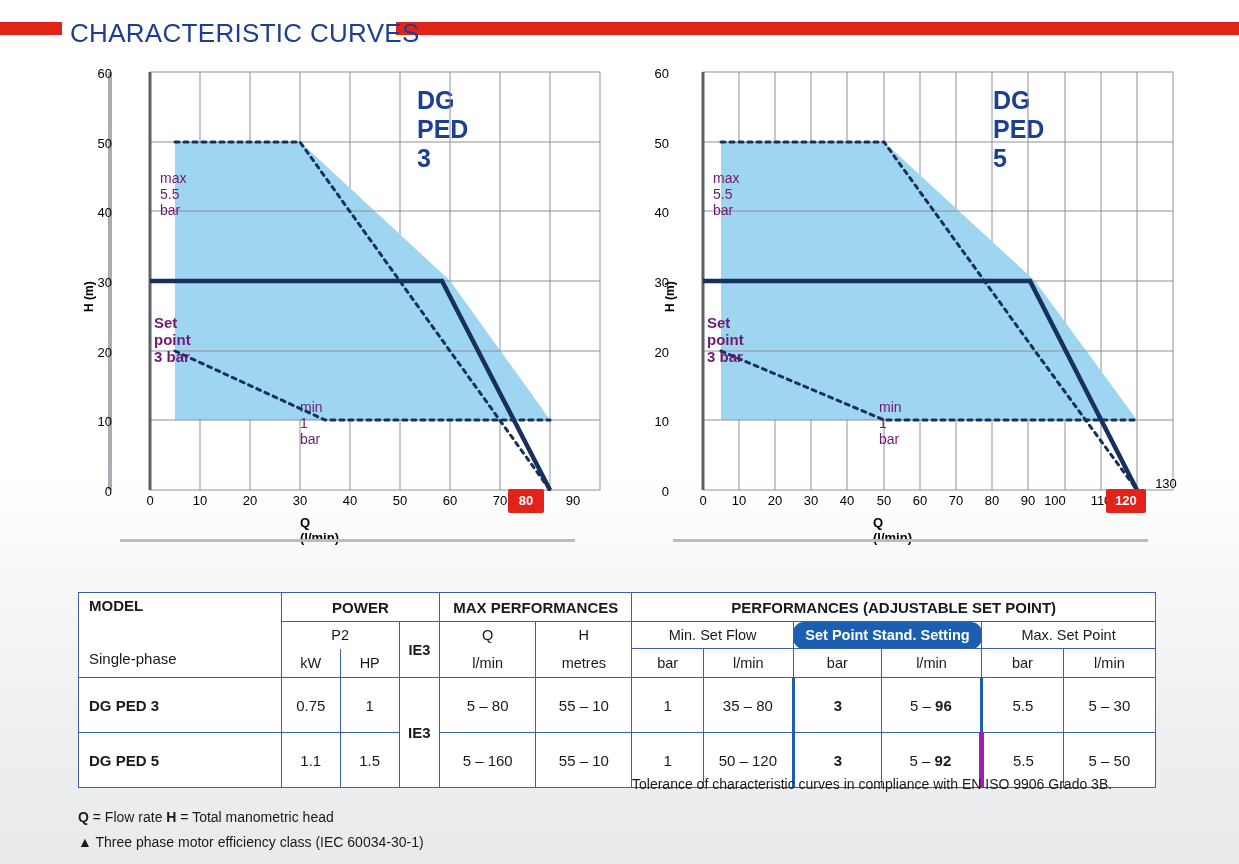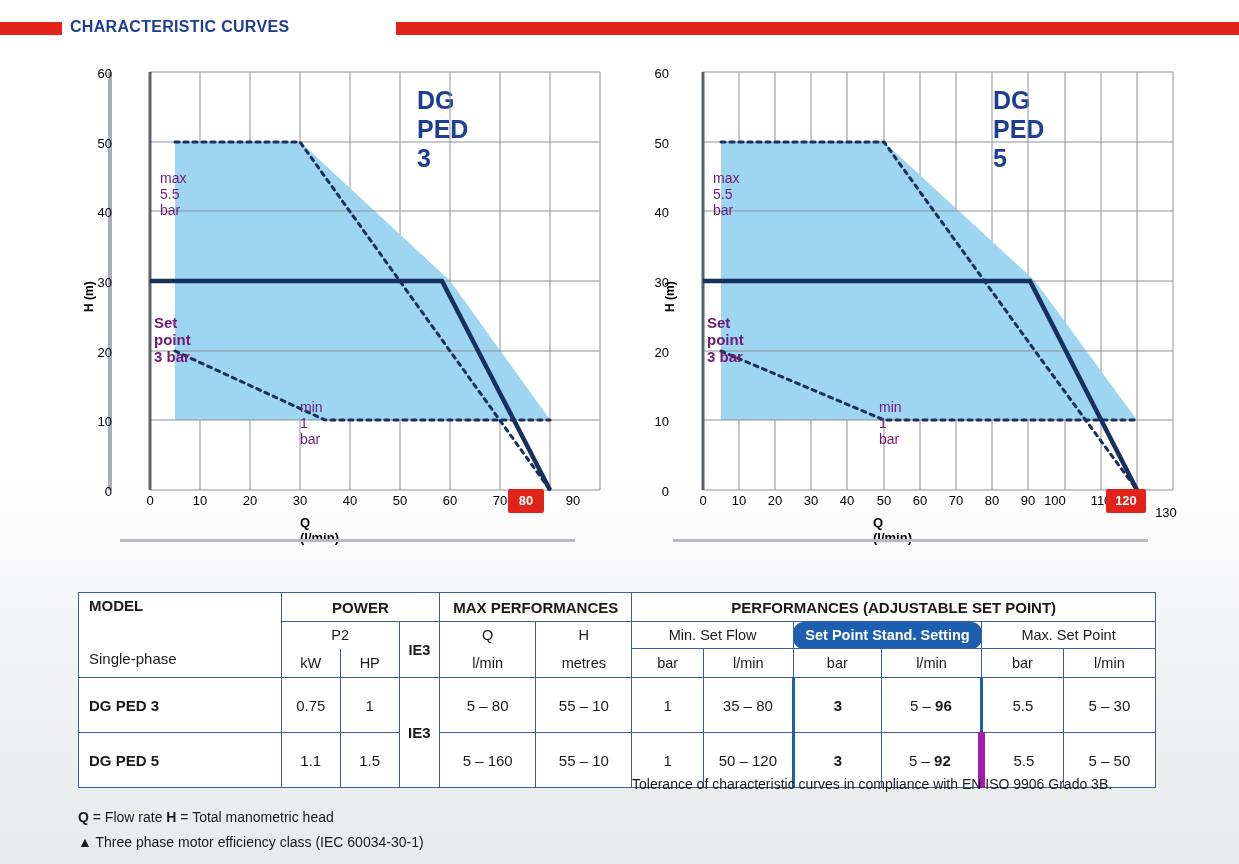--- a/index.html
+++ b/index.html
@@ -9,21 +9,21 @@
     font-family:"Liberation Sans",sans-serif;
     color:#1a1a1a;
     position:relative;
     overflow:hidden;
   }
 
   
   .header{position:absolute;left:0;top:18px;width:1239px;height:22px;}
   .header .bar-left{position:absolute;left:0;top:4px;width:62px;height:13px;background:#e2231a;}
   .header .bar-right{position:absolute;left:396px;top:4px;width:843px;height:13px;background:#e2231a;}
-  .header .title{position:absolute;left:70px;top:0px;font-size:16px;font-weight:bold;color:#1c3f94;letter-spacing:.3px;}
+  .header .title{position:absolute;left:70px;top:0px;font-size:26px;font-weight:normal;color:#1c3f94;letter-spacing:.3px;}
 
   
   .chart{position:absolute;top:60px;}
   #chart1{left:72px;}
   #chart2{left:655px;}
   .chart .model-label{
     position:absolute;font-size:25px;font-weight:bold;color:#1c3f94;
   }
   .axis-y-title{
     position:absolute;font-size:12px;font-weight:bold;color:#000;
@@ -206,21 +206,21 @@
   <div class="tick-x" style="left:143px;top:433px;">30</div>
   <div class="tick-x" style="left:179px;top:433px;">40</div>
   <div class="tick-x" style="left:216px;top:433px;">50</div>
   <div class="tick-x" style="left:252px;top:433px;">60</div>
   <div class="tick-x" style="left:288px;top:433px;">70</div>
   <div class="tick-x" style="left:324px;top:433px;">80</div>
   <div class="tick-x" style="left:360px;top:433px;">90</div>
   <div class="tick-x" style="left:385px;top:433px;width:30px;">100</div>
   <div class="tick-x" style="left:431px;top:433px;width:30px;">110</div>
   <div class="tick-x hl" style="left:451px;top:429px;width:40px;height:24px;line-height:24px;">120</div>
-  <div class="tick-x" style="left:496px;top:445px;width:30px;">130</div>
+  <div class="tick-x" style="left:496px;top:416px;width:30px;">130</div>
 
   <div class="baseline" style="left:18px;top:479px;width:475px;"></div>
 </div>
 
 <div class="tablewrap">
   <table>
     <tbody>
         <tr class="tb-head">
       <td rowspan="3" style="width:195px;vertical-align:top;border-bottom:1px solid #3b5ea8;">
         <div style="text-align:left;padding:4px 0 0 10px;font-weight:bold;">MODEL</div>
@@ -269,21 +269,21 @@
 
     <tr class="rowdata">
       <td class="model">DG PED 5</td>
       <td>1.1</td>
       <td>1.5</td>
       <td>5 – 160</td>
       <td>55 – 10</td>
       <td>1</td>
       <td>50 – 120</td>
       <td class="bold" style="border-left:3px solid #1c5fb0;">3</td>
-      <td style="border-right:7px solid #a21caf;border-radius:15px;"><span>5 – </span><span class="bold">92</span></td>
+      <td style="border-right:5px solid #a21caf;border-radius:15px;"><span>5 – </span><span class="bold">92</span></td>
       <td>5.5</td>
       <td>5 – 50</td>
     </tr>
   </tbody>
     </table>
 </div>
 
 <div class="foot" id="foot1">
   <span class="bold">Q</span><span> = Flow rate   </span><span class="bold">H</span><span> = Total manometric head</span>
 </div>

